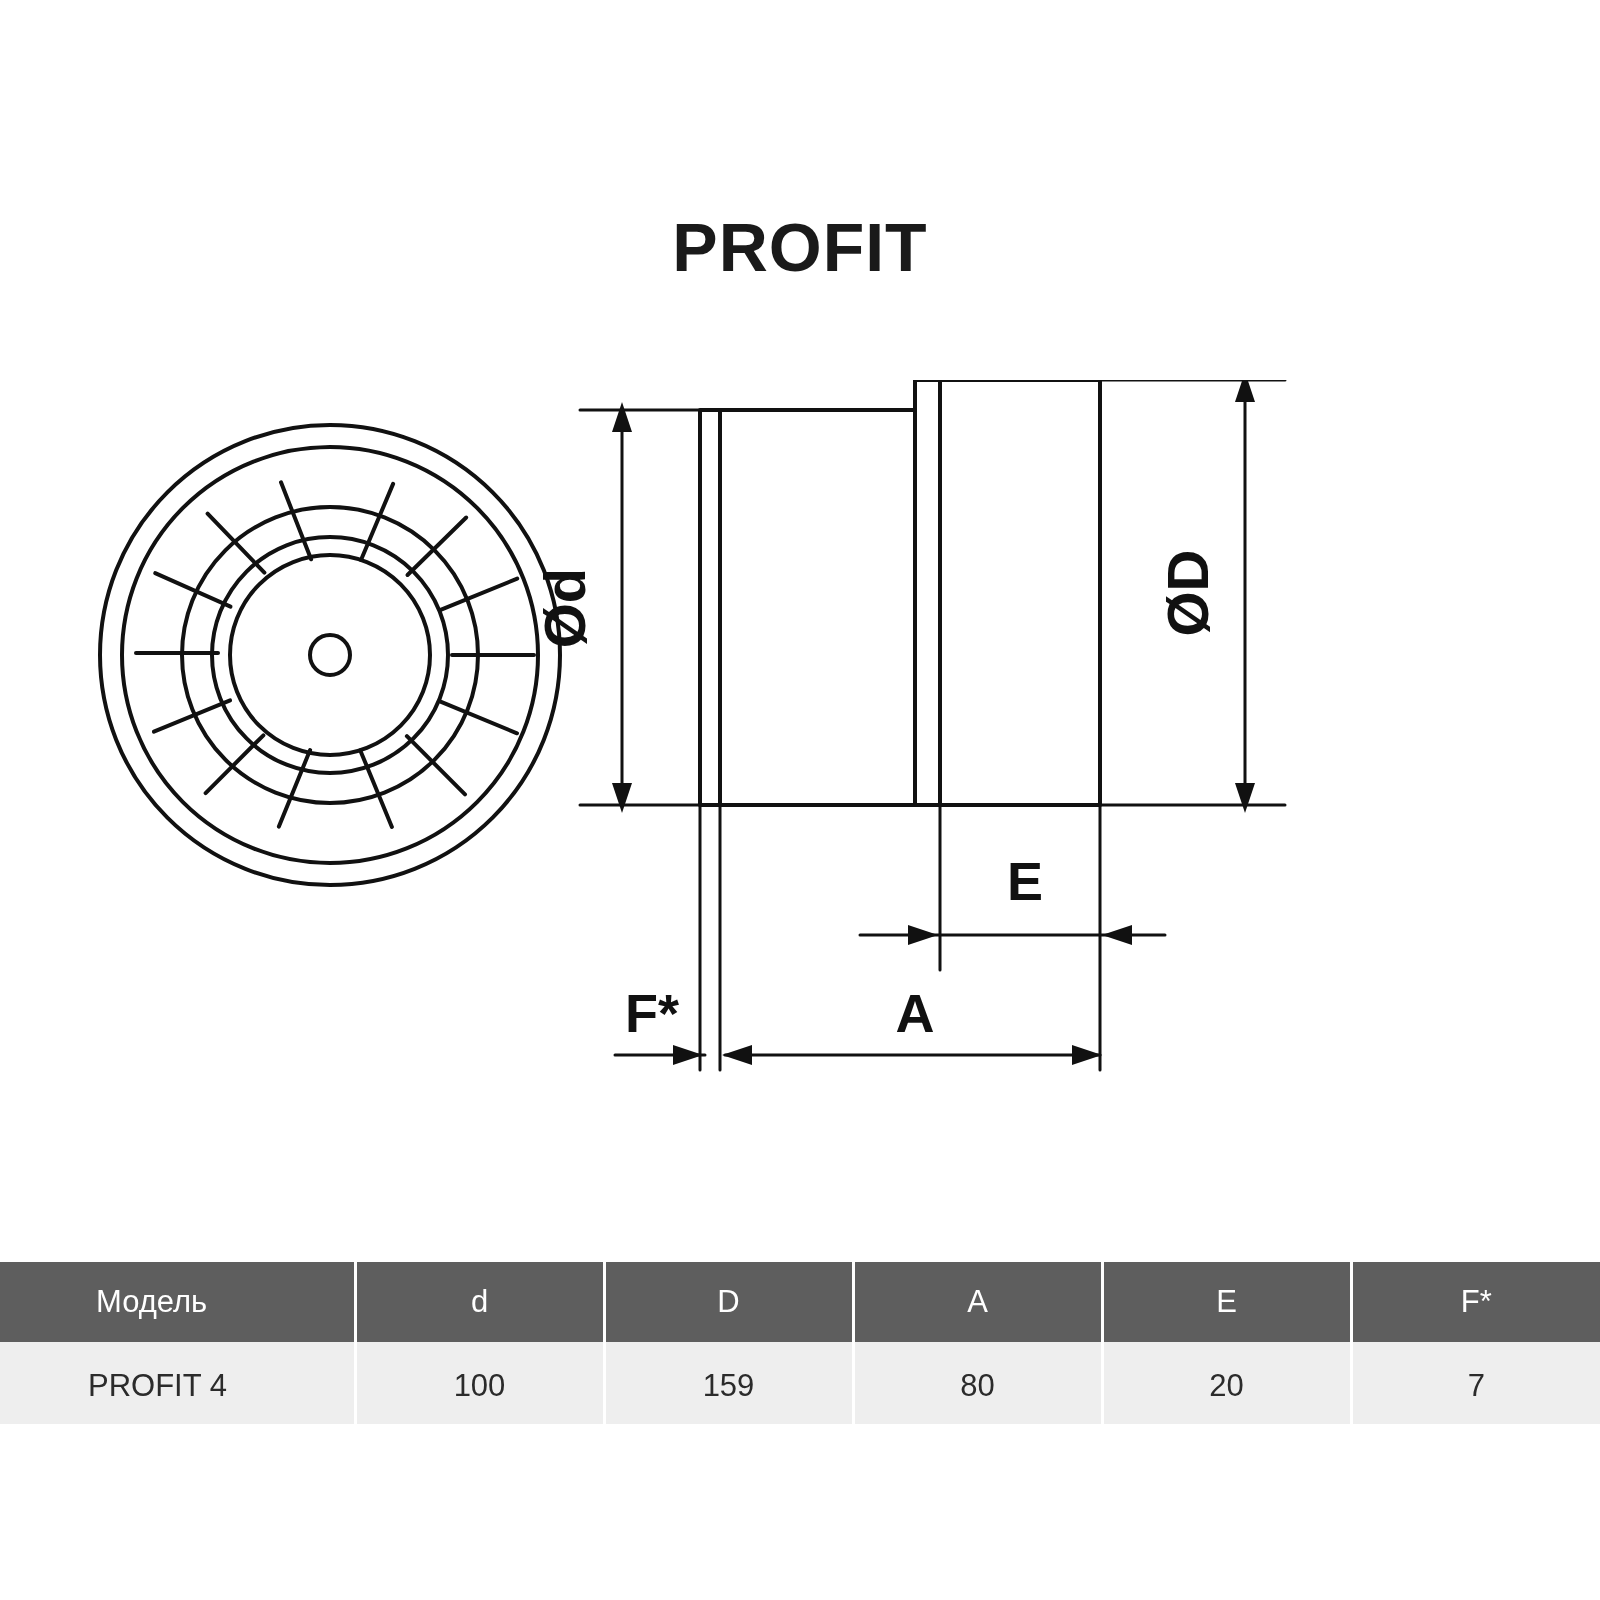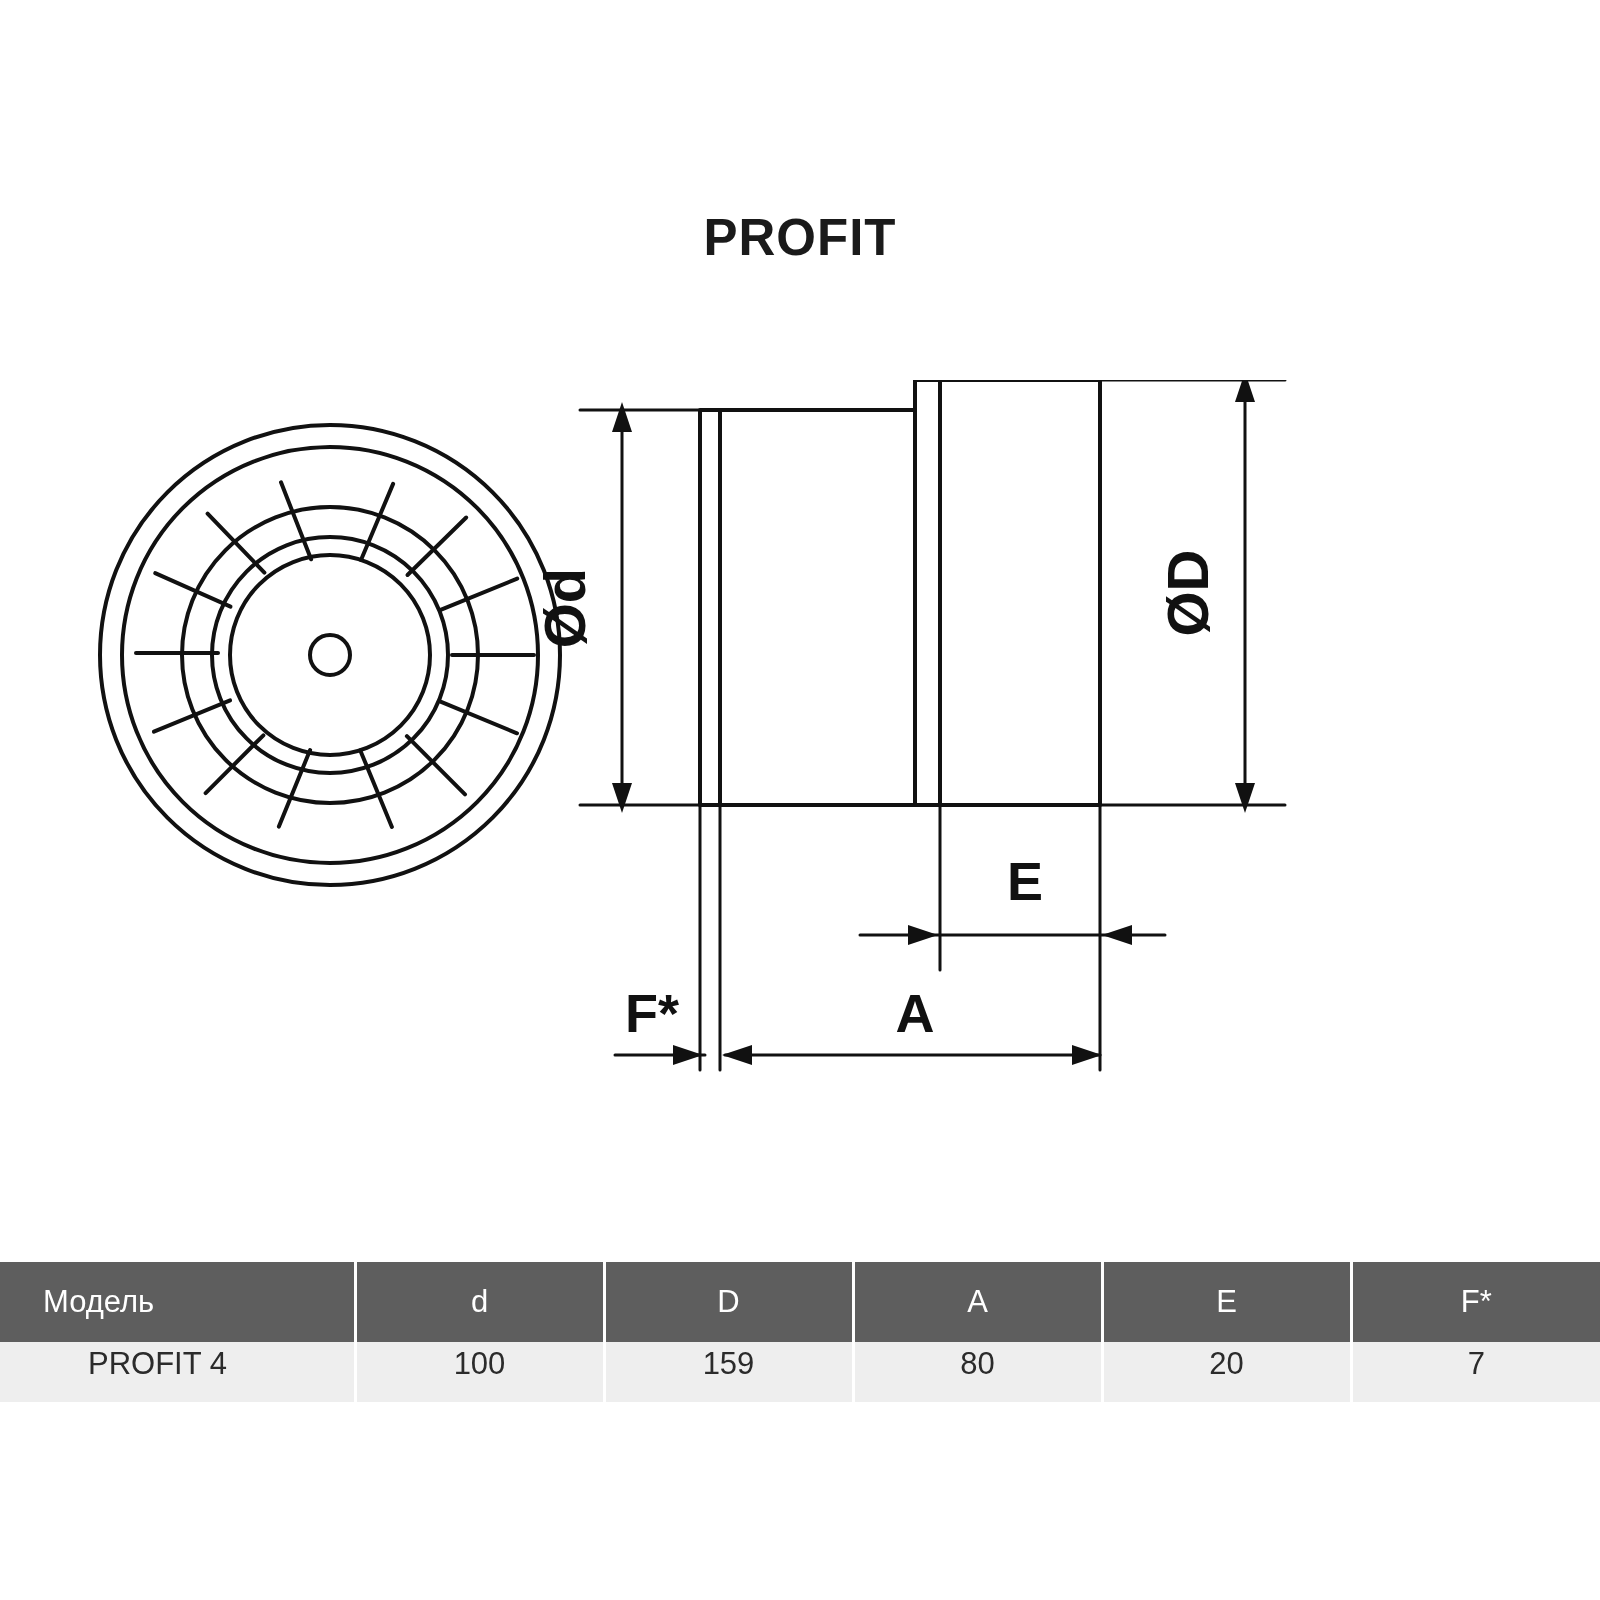--- a/index.html
+++ b/index.html
@@ -19,21 +19,21 @@
     position: relative;
     width: 1600px;
     height: 1600px;
   }
   #title {
     position: absolute;
     top: 208px;
     left: 0;
     width: 1600px;
     text-align: center;
-    font-size: 51px;
+    font-size: 68px;
     font-weight: bold;
     letter-spacing: 1px;
     color: #1a1a1a;
     font-family: "Liberation Sans", sans-serif;
   }
   #drawing {
     position: absolute;
     top: 380px;
     left: 60px;
     width: 1480px;
@@ -56,27 +56,27 @@
     font-weight: normal;
     font-size: 31px;
     padding: 22px 0 22px 0;
     text-align: center;
     border-right: 3px solid #ffffff;
     font-family: "Liberation Sans", sans-serif;
   }
   table.spec thead th:last-child { border-right: none; }
   table.spec thead th.model-col {
     text-align: left;
-    padding-left: 43px;
+    padding-left: 96px;
   }
   table.spec tbody td {
     background: #eeeeee;
     color: #2b2b2b;
     font-size: 31px;
-    padding: 4px 0 20px 0;
+    padding: 26px 0 20px 0;
     text-align: center;
     border-right: 3px solid #ffffff;
     font-family: "Liberation Sans", sans-serif;
   }
   table.spec tbody td:last-child { border-right: none; }
   table.spec tbody td.model-col {
     text-align: left;
     padding-left: 88px;
   }
   .col-model { width: 355px; }

